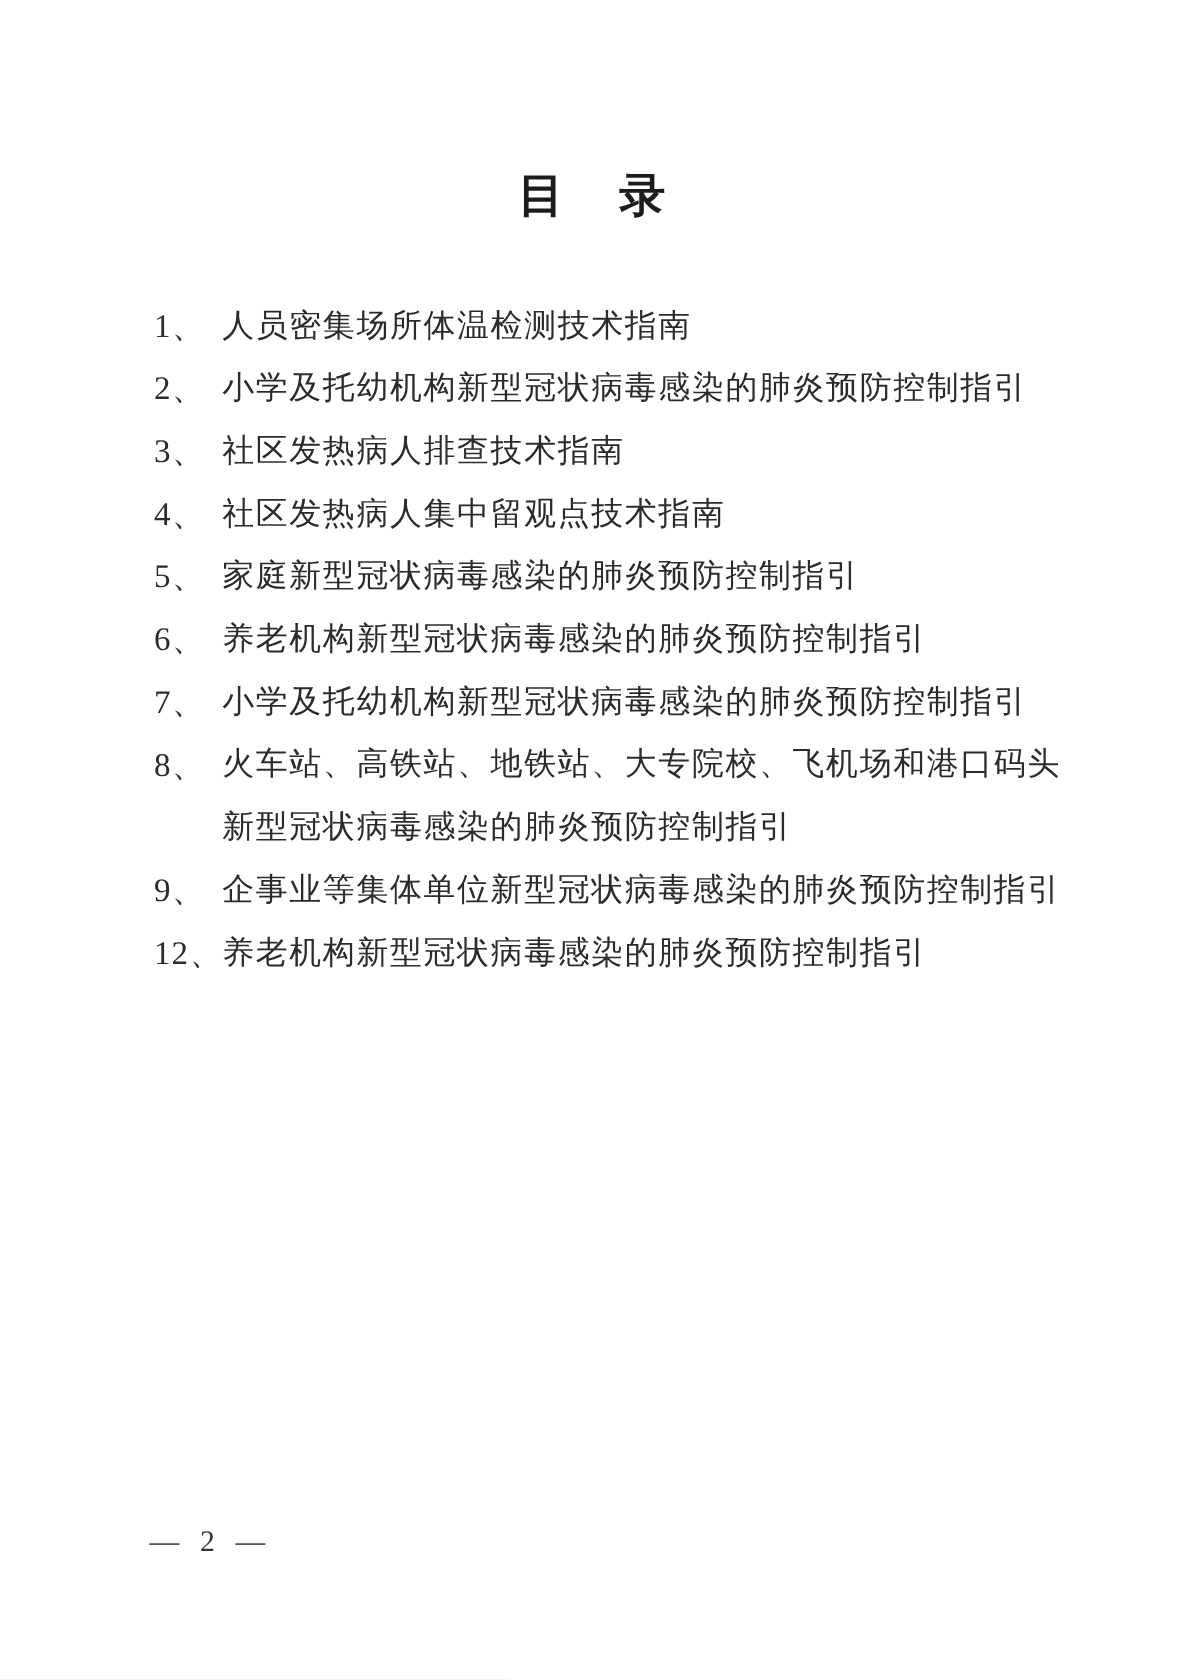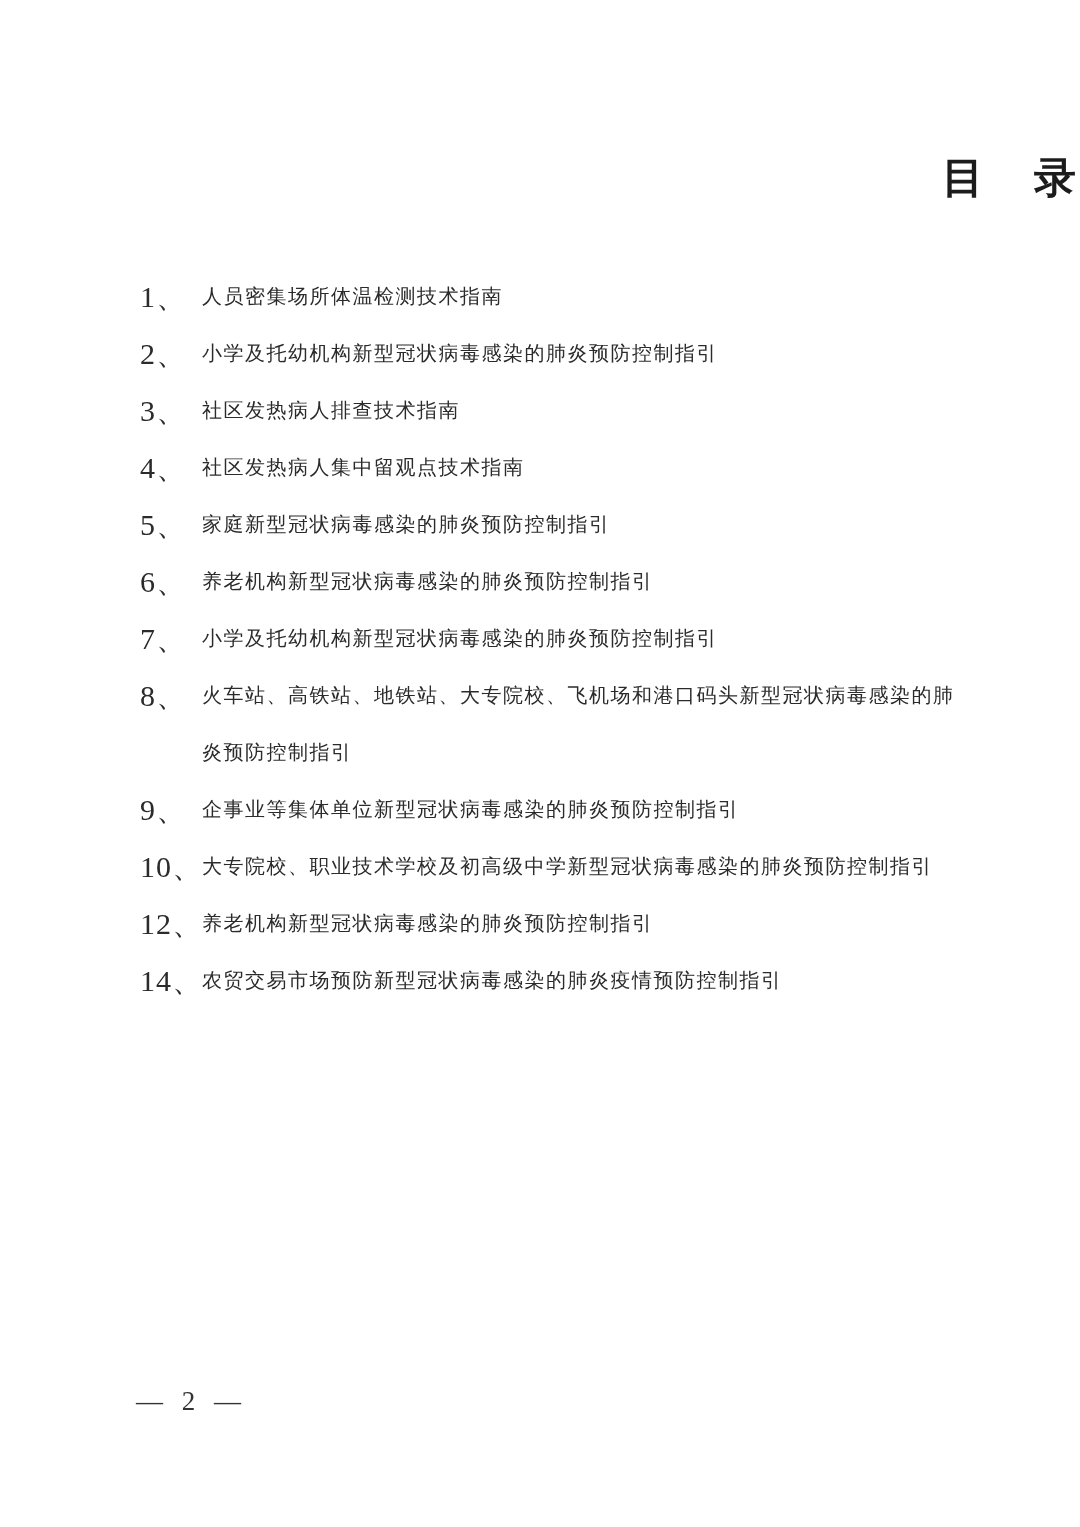--- a/index.html
+++ b/index.html
@@ -12,21 +12,21 @@
     background: #ffffff;
     font-family: "Liberation Serif", serif;
     color: #2b2b2b;
     overflow: hidden;
   }
   .doc-title {
     position: absolute;
     top: 150px;
     left: 0;
     width: 100%;
-    text-align: right;
+    text-align: center;
     font-size: 42px;
     font-weight: bold;
     letter-spacing: 4px;
     color: #1c1c1c;
     white-space: pre;
   }
   .toc {
     position: absolute;
     top: 268px;
     left: 140px;
@@ -40,21 +40,21 @@
   .toc-num {
     flex: 0 0 62px;
     width: 62px;
     font-size: 30px;
     line-height: 57px;
     letter-spacing: 1px;
     white-space: nowrap;
   }
   .toc-text {
     width: 772px;
-    font-size: 20px;
+    font-size: 29px;
     line-height: 57px;
     letter-spacing: 1.5px;
     text-align: left;
     word-break: break-all;
   }
   .page-footer {
     position: absolute;
     top: 1386px;
     left: 136px;
     font-size: 27px;
@@ -101,28 +101,20 @@
     </li>
     <li class="toc-row">
       <span class="toc-num">8、</span>
       <span class="toc-text">火车站、高铁站、地铁站、大专院校、飞机场和港口码头新型冠状病毒感染的肺炎预防控制指引</span>
     </li>
     <li class="toc-row">
       <span class="toc-num">9、</span>
       <span class="toc-text">企事业等集体单位新型冠状病毒感染的肺炎预防控制指引</span>
     </li>
     <li class="toc-row">
-      <span class="toc-num">10、</span>
-      <span class="toc-text">大专院校、职业技术学校及初高级中学新型冠状病毒感染的肺炎预防控制指引</span>
-    </li>
-    <li class="toc-row">
       <span class="toc-num">12、</span>
       <span class="toc-text">养老机构新型冠状病毒感染的肺炎预防控制指引</span>
-    </li>
-    <li class="toc-row">
-      <span class="toc-num">14、</span>
-      <span class="toc-text">农贸交易市场预防新型冠状病毒感染的肺炎疫情预防控制指引</span>
     </li>
   </ul>
 
   <div class="page-footer">— 2 —</div>
 
 </div>
 
 </body></html>

